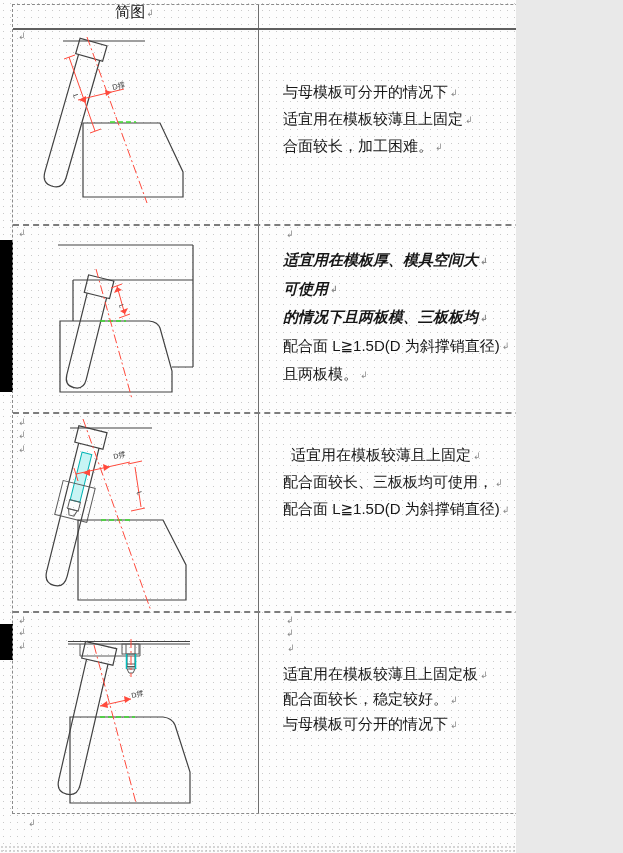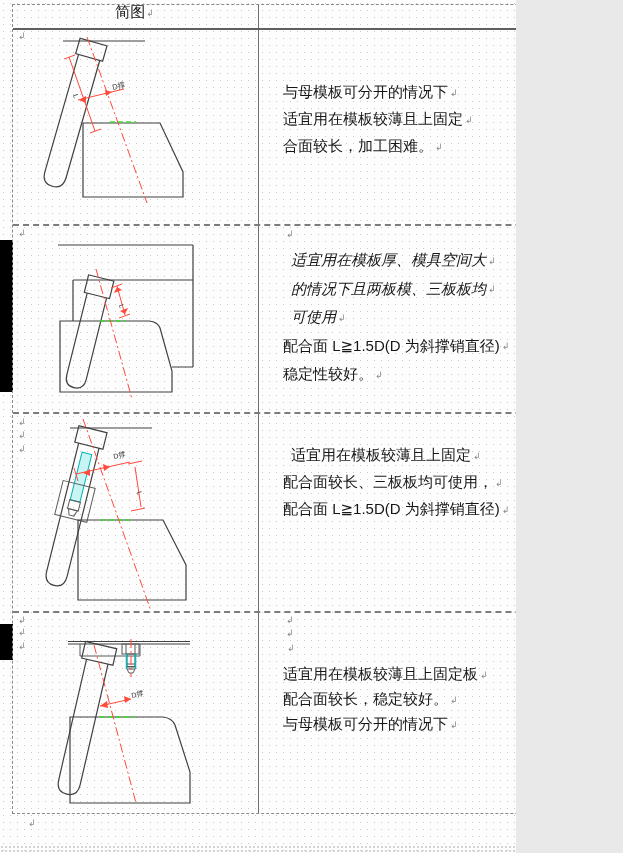--- a/index.html
+++ b/index.html
@@ -15,21 +15,21 @@
     position:absolute; left:12px; top:4px; width:599px; height:808px;
     border:1px dashed #8a8a8a;
   }
   .vdiv { position:absolute; left:245px; top:0; bottom:0; width:0; border-left:1px solid #6f6f6f; }
   .hsep { position:absolute; left:0; right:0; top:23px; border-top:2px solid #5f5f5f; }
   .rsep { position:absolute; left:0; right:0; border-top:2px dashed #7c7c7c; }
   .hcell { position:absolute; top:3px; font-size:15px; color:#111; text-align:center; }
   .hcell .pmark { margin-left:1px; }
   .txt { position:absolute; font-size:15px; color:#161616; }
   .txt .tline { white-space:nowrap; }
-  .em { font-weight:400; font-style:italic;margin-left:8px; }
+  .em { font-weight:700; font-style:italic; }
   .ind { padding-left:8px; }
   .pmark { font-size:9px; color:#8a8a8a; margin-left:2px; vertical-align:middle; }
   .pm { position:absolute; font-size:9px; color:#8a8a8a; }
   .bar { position:absolute; left:0; width:13px; background:#000; }
   svg.diag { position:absolute; left:12px; }
   svg .ln   { stroke:#414141; stroke-width:1.2; fill:none; }
   svg .lnthin { stroke:#5a5a5a; stroke-width:1; fill:none; }
   svg .red  { stroke:#ff4a3c; stroke-width:1; fill:none; }
   svg .cl   { stroke-dasharray:9 3 2 3; }
   svg .grn  { stroke:#3cdd2e; stroke-width:1.6; fill:none; stroke-dasharray:5 3; }
@@ -141,24 +141,24 @@
   </svg>
 
   <div class="txt" style="left:283px;top:79px;line-height:26px;">
     <div class="tline"><span>与母模板可分开的情况下</span><span class="pmark">↲</span></div>
     <div class="tline"><span>适宜用在模板较薄且上固定</span><span class="pmark">↲</span></div>
     <div class="tline"><span>合面较长，加工困难。</span><span class="pmark">↲</span></div>
   </div>
 
   <div class="txt" style="left:283px;top:246px;line-height:27px;">
     <div class="tline em"><span>适宜用在模板厚、模具空间大</span><span class="pmark">↲</span></div>
+    <div class="tline em"><span>可使用</span><span class="pmark">↲</span></div>
     <div class="tline em"><span>的情况下且两板模、三板板均</span><span class="pmark">↲</span></div>
-    <div class="tline em"><span>可使用</span><span class="pmark">↲</span></div>
     <div class="tline"><span>配合面 L≧1.5D(D 为斜撑销直径)</span><span class="pmark">↲</span></div>
-    <div class="tline"><span>稳定性较好。</span><span class="pmark">↲</span></div>
+    <div class="tline"><span>且两板模。</span><span class="pmark">↲</span></div>
   </div>
 
   <div class="txt" style="left:283px;top:442px;line-height:26px;">
     <div class="tline ind"><span>适宜用在模板较薄且上固定</span><span class="pmark">↲</span></div>
     <div class="tline"><span>配合面较长、三板板均可使用，</span><span class="pmark">↲</span></div>
     <div class="tline"><span>配合面 L≧1.5D(D 为斜撑销直径)</span><span class="pmark">↲</span></div>
   </div>
 
   <div class="txt" style="left:283px;top:662px;line-height:24px;">
     <div class="tline"><span>适宜用在模板较薄且上固定板</span><span class="pmark">↲</span></div>

